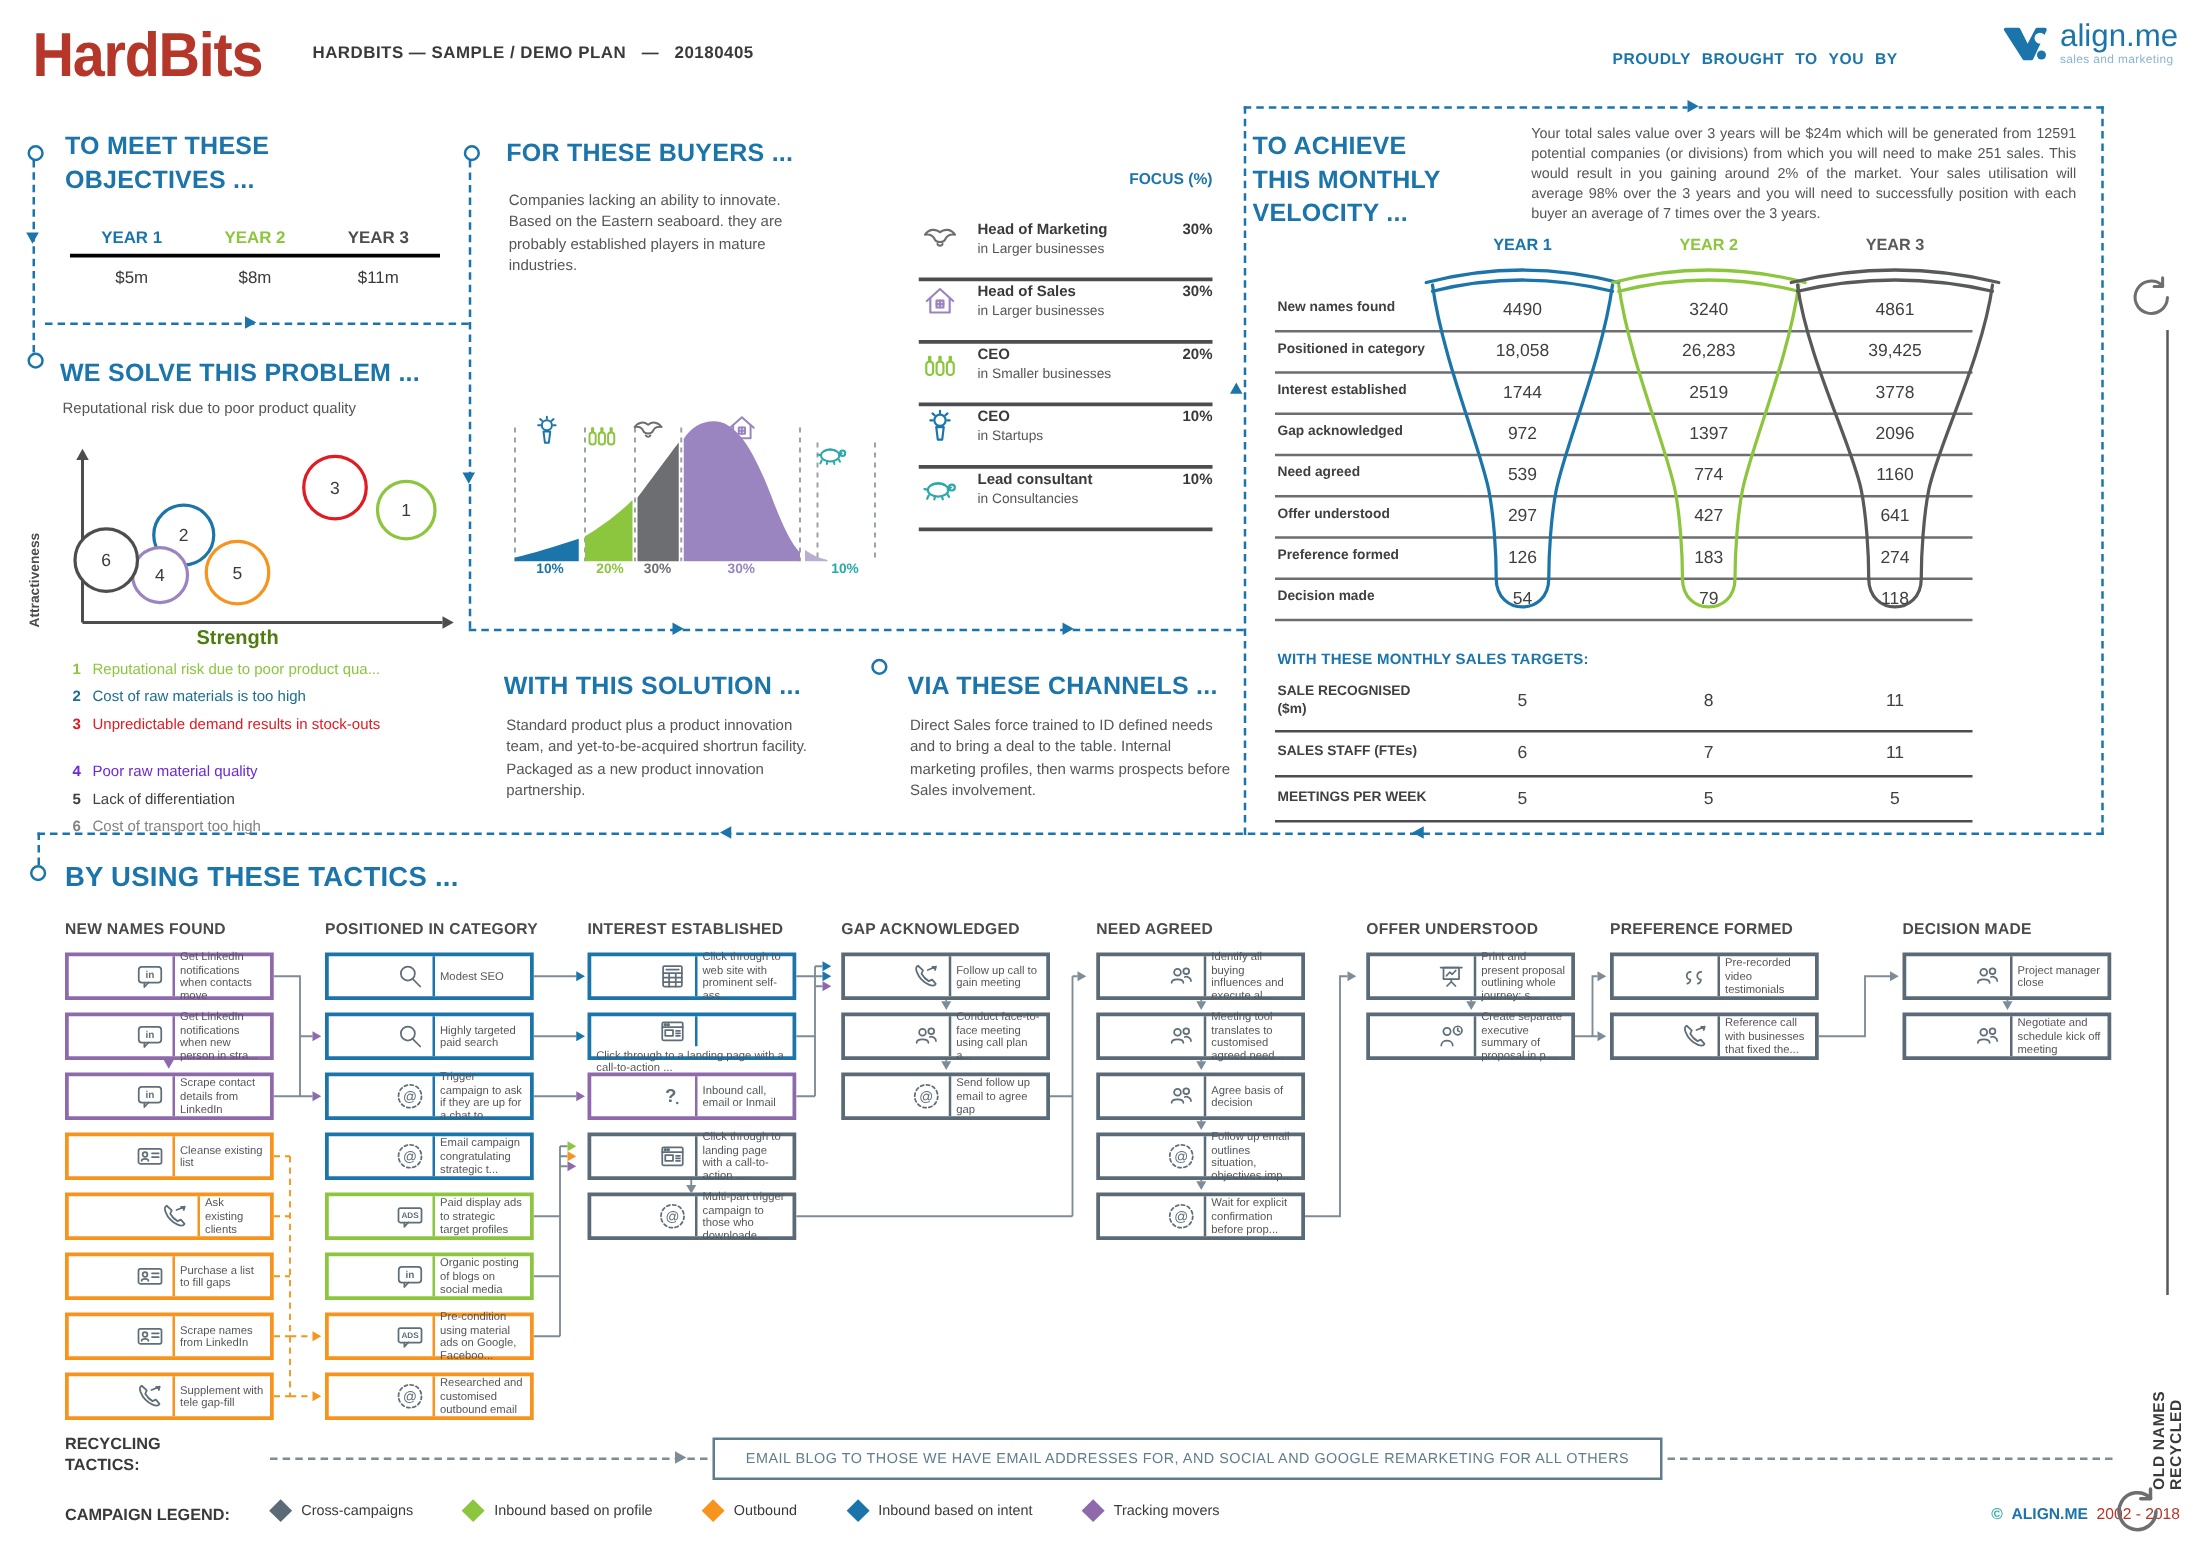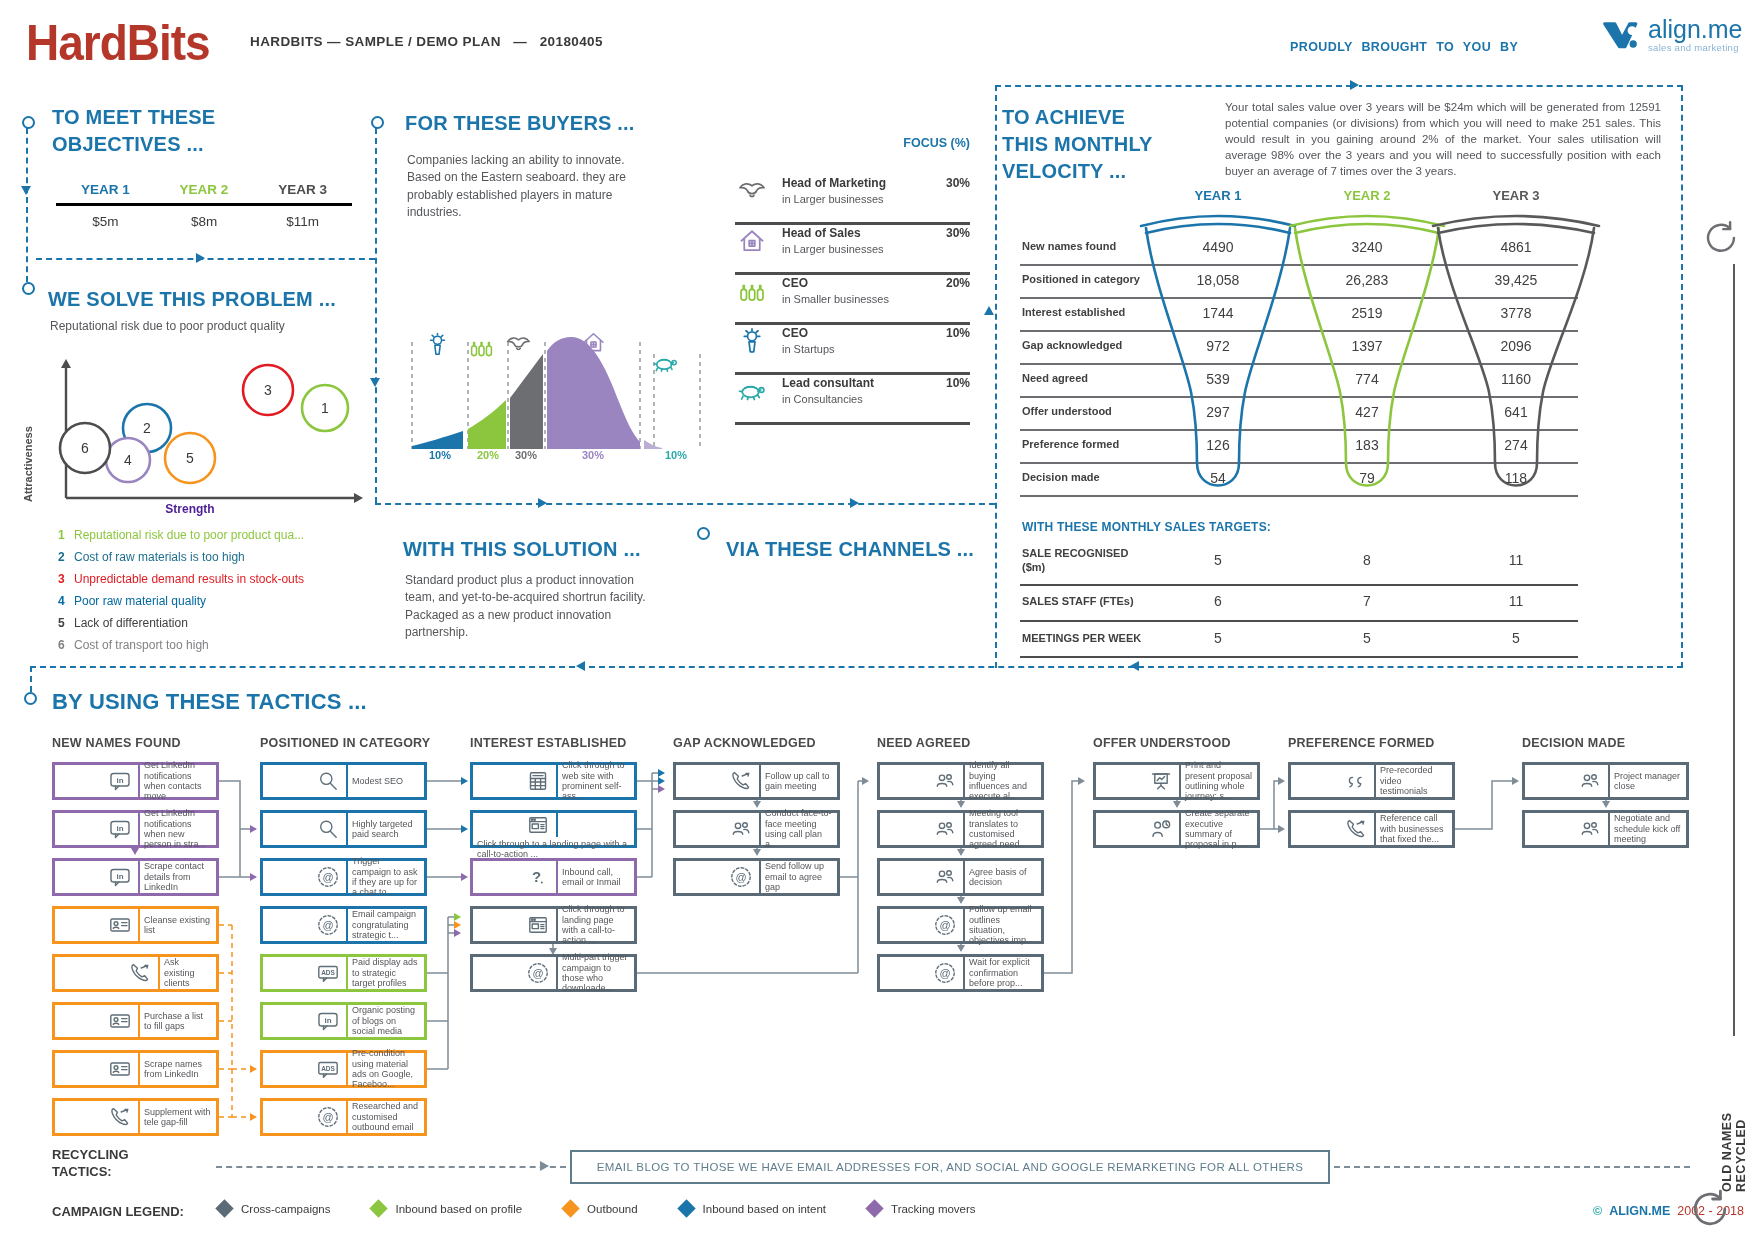--- a/index.html
+++ b/index.html
@@ -119,26 +119,26 @@
       <circle cx="228" cy="38" r="25" fill="#fff" stroke="#e01b22" stroke-width="2.6"></circle>
   <text x="228" y="43" text-anchor="middle" font-size="14" fill="#3a3a3a" font-family="Liberation Sans,sans-serif">3</text>
       <circle cx="88" cy="108" r="22" fill="#fff" stroke="#9a85c0" stroke-width="2.6"></circle>
   <text x="88" y="113" text-anchor="middle" font-size="14" fill="#3a3a3a" font-family="Liberation Sans,sans-serif">4</text>
       <circle cx="150" cy="106" r="25" fill="#fff" stroke="#f7941e" stroke-width="2.6"></circle>
   <text x="150" y="111" text-anchor="middle" font-size="14" fill="#3a3a3a" font-family="Liberation Sans,sans-serif">5</text>
       <circle cx="45" cy="96" r="25" fill="#fff" stroke="#4d4d4f" stroke-width="2.6"></circle>
   <text x="45" y="101" text-anchor="middle" font-size="14" fill="#3a3a3a" font-family="Liberation Sans,sans-serif">6</text>
     </svg>
   <div class="abs vertical-label" style="left:22px;top:382px;height:120px;font-size:11px;color:#4d4d4f;">Attractiveness</div>
-  <div class="abs" style="left:120px;top:502px;width:140px;text-align:center;font-weight:bold;font-size:12px;color:#4c1d95;">Strength</div>
+  <div class="abs" style="left:120px;top:502px;width:140px;text-align:center;font-weight:bold;font-size:16px;color:#4d7c0f;">Strength</div>
   <div class="abs" id="problem-legend" style="left:58px;top:524px;">
       <div class="pl-item" style="color:#8cc63e;"><span class="pl-num">1</span><span>Reputational risk due to poor product qua...</span></div>
       <div class="pl-item" style="color:#1d6e8e;"><span class="pl-num">2</span><span>Cost of raw materials is too high</span></div>
       <div class="pl-item" style="color:#e01b22;"><span class="pl-num">3</span><span>Unpredictable demand results in stock-outs</span></div>
-      <div class="pl-item" style="color:#0369a1;"><span class="pl-num">4</span><span>Poor raw material quality</span></div>
+      <div class="pl-item" style="color:#6d28d9;margin-top:16px;"><span class="pl-num">4</span><span>Poor raw material quality</span></div>
       <div class="pl-item" style="color:#404040;"><span class="pl-num">5</span><span>Lack of differentiation</span></div>
       <div class="pl-item" style="color:#808285;"><span class="pl-num">6</span><span>Cost of transport too high</span></div>
     </div>
 
   <div class="sec-title abs" style="left:405px;top:110px;">FOR  THESE  BUYERS ...</div>
   <div class="body-text abs" style="left:407px;top:152px;width:250px;">Companies lacking an ability to innovate. Based on the Eastern seaboard. they are probably established players in mature industries.</div>
   <div class="abs" style="left:840px;top:136px;width:130px;text-align:right;font-size:12.5px;font-weight:bold;color:#1b75ab;">FOCUS (%)</div>
   <svg id="bell-svg" class="abs" style="left:405px;top:330px;" width="300" height="125">
     <g stroke="#9aa3a8" stroke-width="1.6" stroke-dasharray="4 4">
       <path d="M7 12 V119"></path>
@@ -341,20 +341,21 @@
       <div class="tgt-label" style="left:1022px;top:631px;">MEETINGS PER WEEK</div>
       <div class="tgt-val" style="left:1158px;top:630px;">5</div>
       <div class="tgt-val" style="left:1307px;top:630px;">5</div>
       <div class="tgt-val" style="left:1456px;top:630px;">5</div>
       <div class="tline" style="left:1020px;top:656px;width:558px;"></div>
     </div>
 
   <div class="sec-title abs" style="left:403px;top:536px;">WITH  THIS  SOLUTION ...</div>
   <div class="body-text abs" style="left:405px;top:572px;width:260px;">Standard product plus a product innovation team, and yet-to-be-acquired shortrun facility. Packaged as a new product innovation partnership.</div>
   <div class="sec-title abs" style="left:726px;top:536px;">VIA  THESE  CHANNELS ...</div>
+  <div class="body-text abs" style="left:728px;top:572px;width:262px;">Direct Sales force trained to ID defined needs and to bring a deal to the table. Internal marketing profiles, then warms prospects before Sales involvement.</div>
 
   <div class="sec-title abs" style="left:52px;top:688px;font-size:22px;">BY USING THESE TACTICS ...</div>
   <svg id="tactics-connectors" class="abs" style="left:0;top:650px;z-index:1;" width="1754" height="520">
       <g stroke="#7d8c96" stroke-width="1.5" fill="none">
 <path d="M219 131 H240 V227 M219 227 H240 M240 179 H250 M240 227 H250"></path>
 <path d="M427 131 H461 M427 179 H461 M427 227 H461"></path>
 <path d="M427 323 H448 M427 371 H448 M427 419 H448 M448 267 V419 M448 267 H454 M448 275 H454 M448 283 H454"></path>
 <path d="M553 294 V298"></path>
 <path d="M637 131 H652 M637 179 H652 M637 227 H652 M652 123 V227 M652 123 H658 M652 131 H658 M652 139 H658"></path>
 <path d="M757 148 V151 M757 196 V199"></path>

